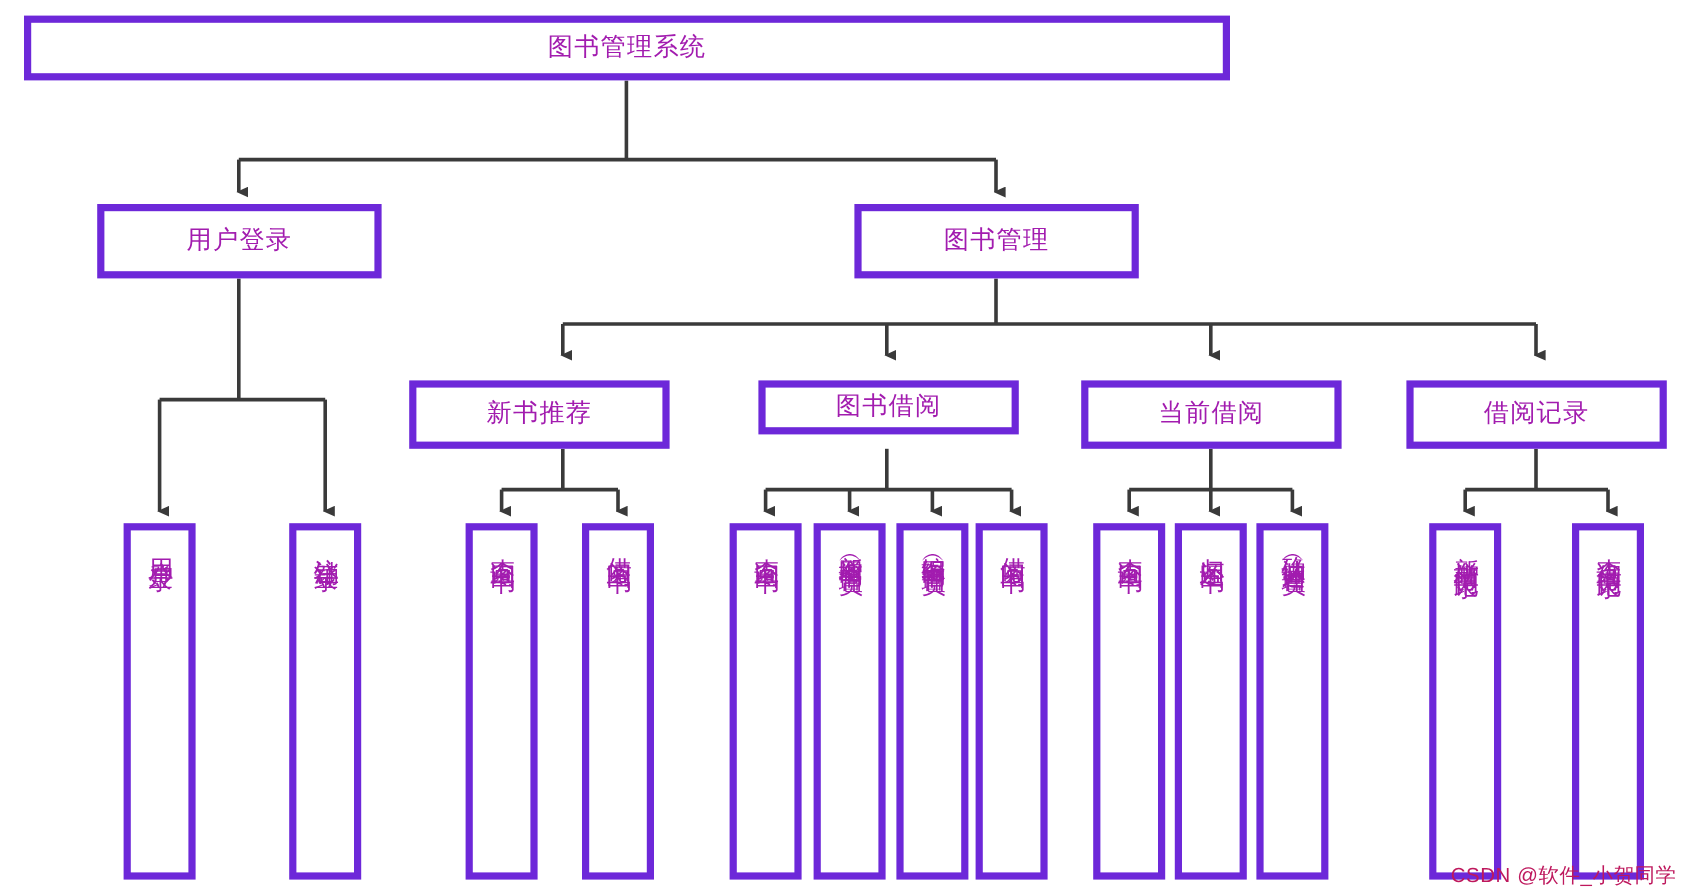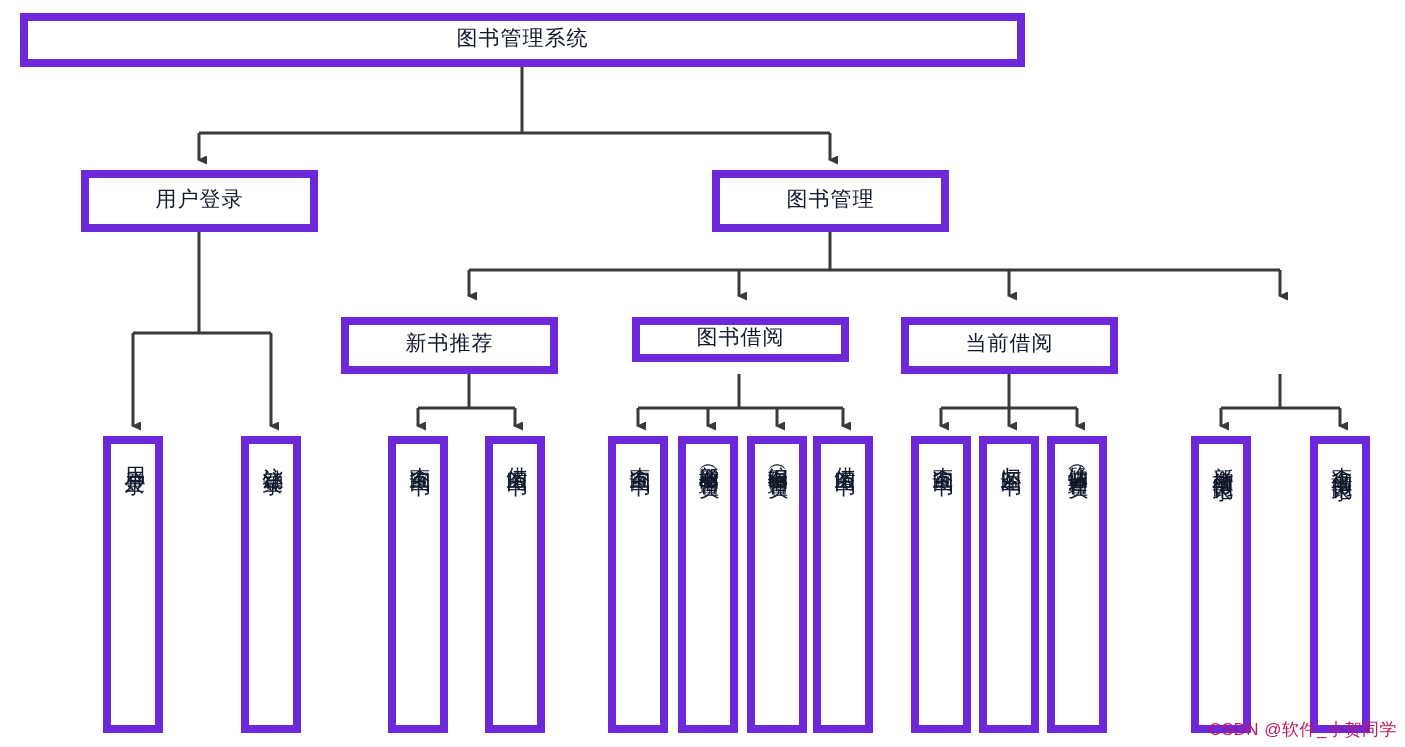--- a/index.html
+++ b/index.html
@@ -24,27 +24,26 @@
     left: 0;
     top: 0;
     width: 1405px;
     height: 747px;
     pointer-events: none;
   }
   .node {
     position: absolute;
     box-sizing: border-box;
     background: #ffffff;
-    border: 8px solid #6d28d9;
+    border: 6px solid #6d28d9;
     display: flex;
     align-items: center;
     justify-content: center;
-    color: #0f172a;
+    color: #a21caf;
     z-index: 2;
-    font-family: Liberation Mono, monospace;
   }
   .node .label {
     font-size: 21px;
     line-height: 1.25;
     letter-spacing: 1px;
     white-space: nowrap;
   }
   .node.leaf {
     align-items: flex-start;
     justify-content: center;
@@ -141,20 +140,23 @@
 
   <div class="node" style="left:341px; top:317px; width:217px; height:57px;">
     <span class="label">新书推荐</span>
   </div>
   <div class="node" style="left:632px; top:317px; width:217px; height:45px;">
     <span class="label">图书借阅</span>
   </div>
   <div class="node" style="left:901px; top:317px; width:217px; height:57px;">
     <span class="label">当前借阅</span>
   </div>
+  <div class="node" style="left:1172px; top:317px; width:217px; height:57px;">
+    <span class="label">借阅记录</span>
+  </div>
 
   <div class="node leaf" style="left:103px; top:436px; width:60px; height:297px;">
     <span class="label">用户登录</span>
   </div>
   <div class="node leaf" style="left:241px; top:436px; width:60px; height:297px;">
     <span class="label">注销登录</span>
   </div>
 
   <div class="node leaf" style="left:388px; top:436px; width:60px; height:297px;">
     <span class="label">查询图书</span>

